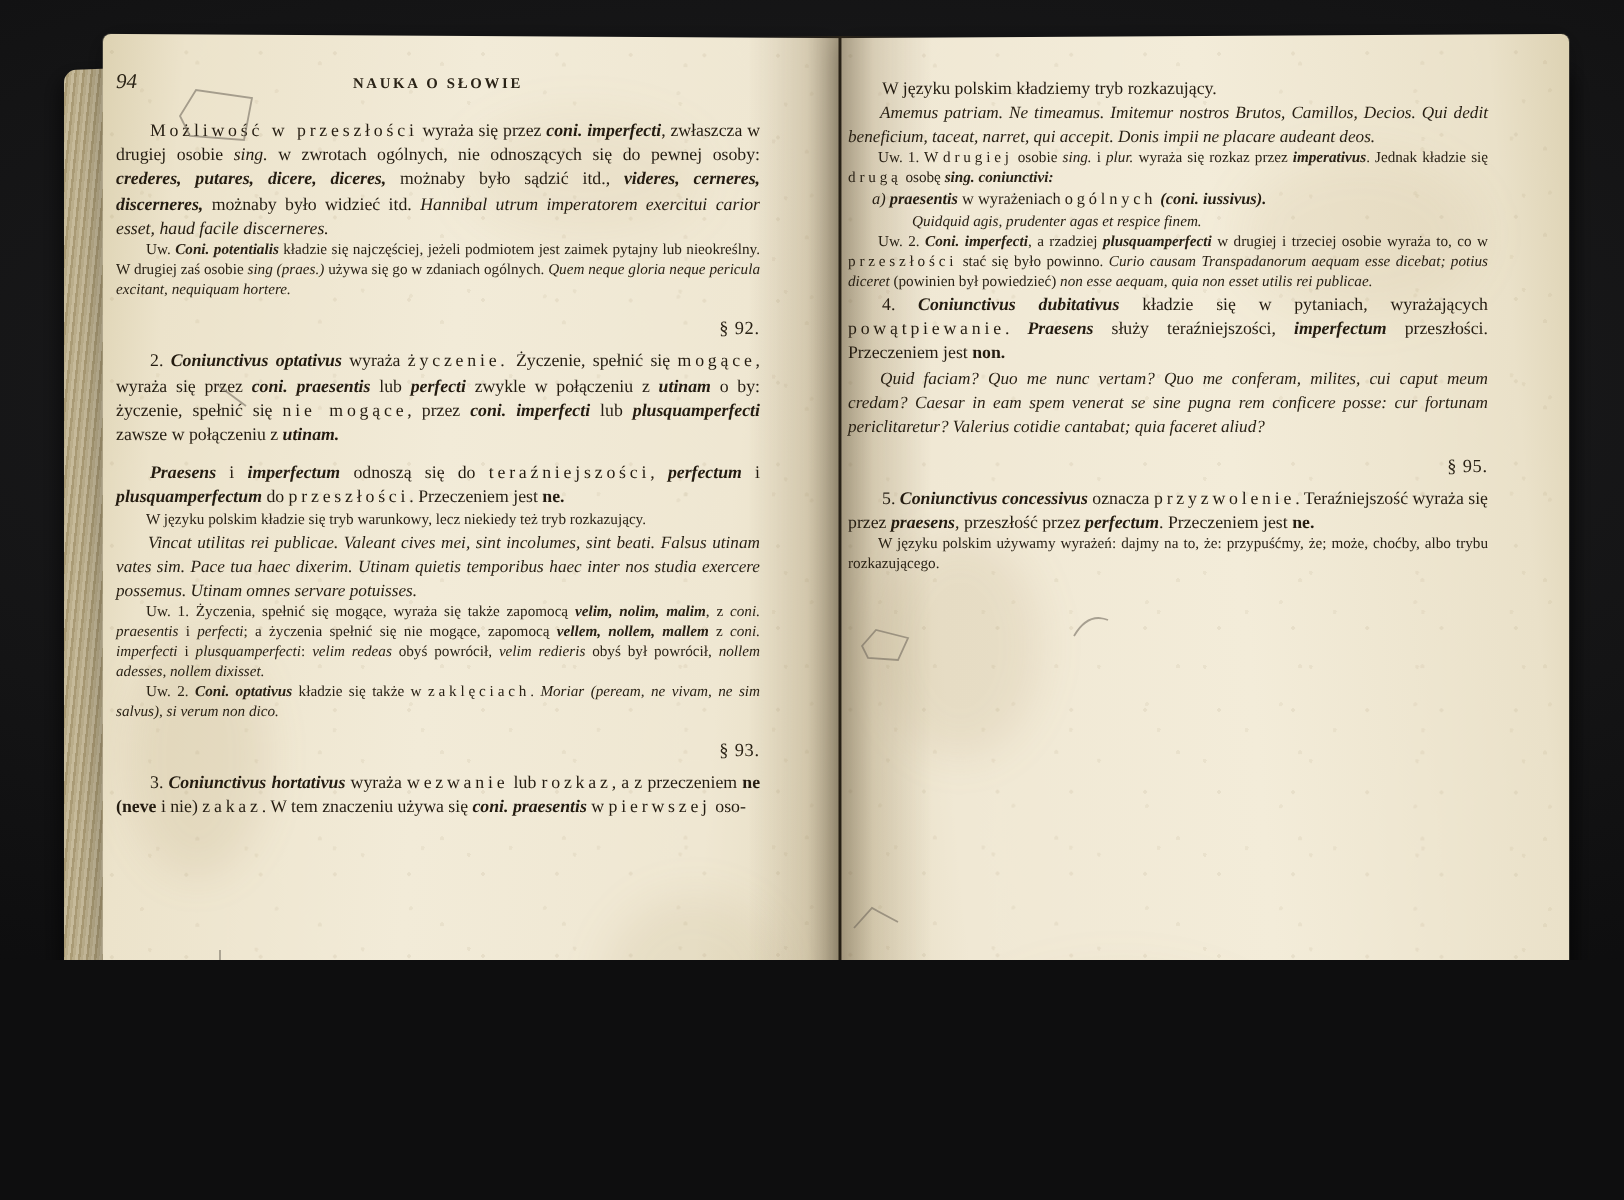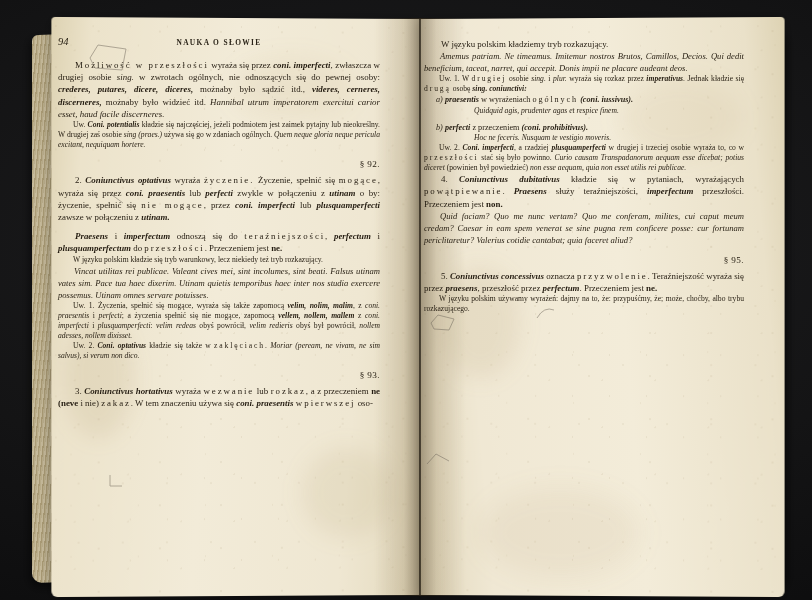--- a/index.html
+++ b/index.html
@@ -3,21 +3,21 @@
 <meta charset="utf-8">
 <style>
   html, body {
     margin: 0;
     padding: 0;
     background: #0e0e0f;
   }
   #scan {
     position: relative;
     width: 812px;
-    height: 600px;
+    height: 480px;
     overflow: hidden;
     background: #121214;
     font-family: "Liberation Serif", serif;
   }
 
   
   .backdrop {
     position: absolute;
     inset: 0;
     background:
@@ -191,21 +191,21 @@
     margin: 0 0 0 22px;
     font-size: 8.2px;
     line-height: 11.2px;
     text-align: justify;
     text-indent: -10px;
     color: #251d12;
   }
   .sub + .sub { margin-top: 6px; }
   .sub .lat {
     display: block;
-    margin-left: 28px;
+    margin-left: 10px;
     font-style: italic;
     font-size: 7.6px;
     line-height: 10.1px;
     text-indent: 0;
   }
 
   i, .it { font-style: italic; }
   b, .bd { font-weight: 700; }
   .bi { font-weight: 700; font-style: italic; }
   .sp { letter-spacing: 1.9px; }
@@ -292,21 +292,20 @@
 
 
     <p class="body gap-sm">W języku polskim kładziemy tryb rozkazujący.</p>
 
     <p class="quote gap">Amemus patriam. Ne timeamus. Imitemur nostros Brutos, Camillos, Decios. Qui dedit beneficium, taceat, narret, qui accepit. Donis impii ne placare audeant deos.</p>
 
     <p class="note gap"><span>Uw. 1. W </span><span class="sp">drugiej</span><span> osobie </span><span class="it">sing.</span><span> i </span><span class="it">plur.</span><span> wyraża się rozkaz przez </span><span class="bi">imperativus</span><span>. Jednak kładzie się </span><span class="sp">drugą</span><span> osobę </span><span class="bi">sing. coniunctivi:</span></p>
 
     <div class="sub gap-sm"><span class="it">a) </span><span class="bi">praesentis</span><span> w wyrażeniach </span><span class="sp">ogólnych</span><span> </span><span class="bi">(coni. iussivus).</span><span class="lat">Quidquid agis, prudenter agas et respice finem.</span></div>
 
-    <div class="sub"><span class="it">b) </span><span class="bi">perfecti</span><span> z przeczeniem </span><span class="bi">(coni. prohibitivus).</span> <span class="lat">Hoc ne feceris. Nusquam te vestigio moveris.</span></div>
 
     <p class="note gap"><span>Uw. 2. </span><span class="bi">Coni. imperfecti</span><span>, a rzadziej </span><span class="bi">plusquamperfecti</span><span> w drugiej i trzeciej osobie wyraża to, co w </span><span class="sp">przeszłości</span><span> stać się było powinno. </span><span class="it">Curio causam Transpadanorum aequam esse dicebat; potius diceret</span><span> (powinien był powiedzieć) </span><span class="it">non esse aequam, quia non esset utilis rei publicae.</span></p>
 
 
     <p class="body"><span>4. </span><span class="bi">Coniunctivus dubitativus</span><span> kładzie się w pytaniach, wyrażających </span><span class="sp">powątpiewanie</span><span>. </span><span class="bi">Praesens</span><span> służy teraźniejszości, </span><span class="bi">imperfectum</span><span> przeszłości. Przeczeniem jest </span><span class="bd">non.</span></p>
 
 
     <p class="quote gap-sm">Quid faciam? Quo me nunc vertam? Quo me conferam, milites, cui caput meum credam? Caesar in eam spem venerat se sine pugna rem conficere posse: cur fortunam periclitaretur? Valerius cotidie cantabat; quia faceret aliud?</p>
 
     <div class="sec">§ 95.</div>

